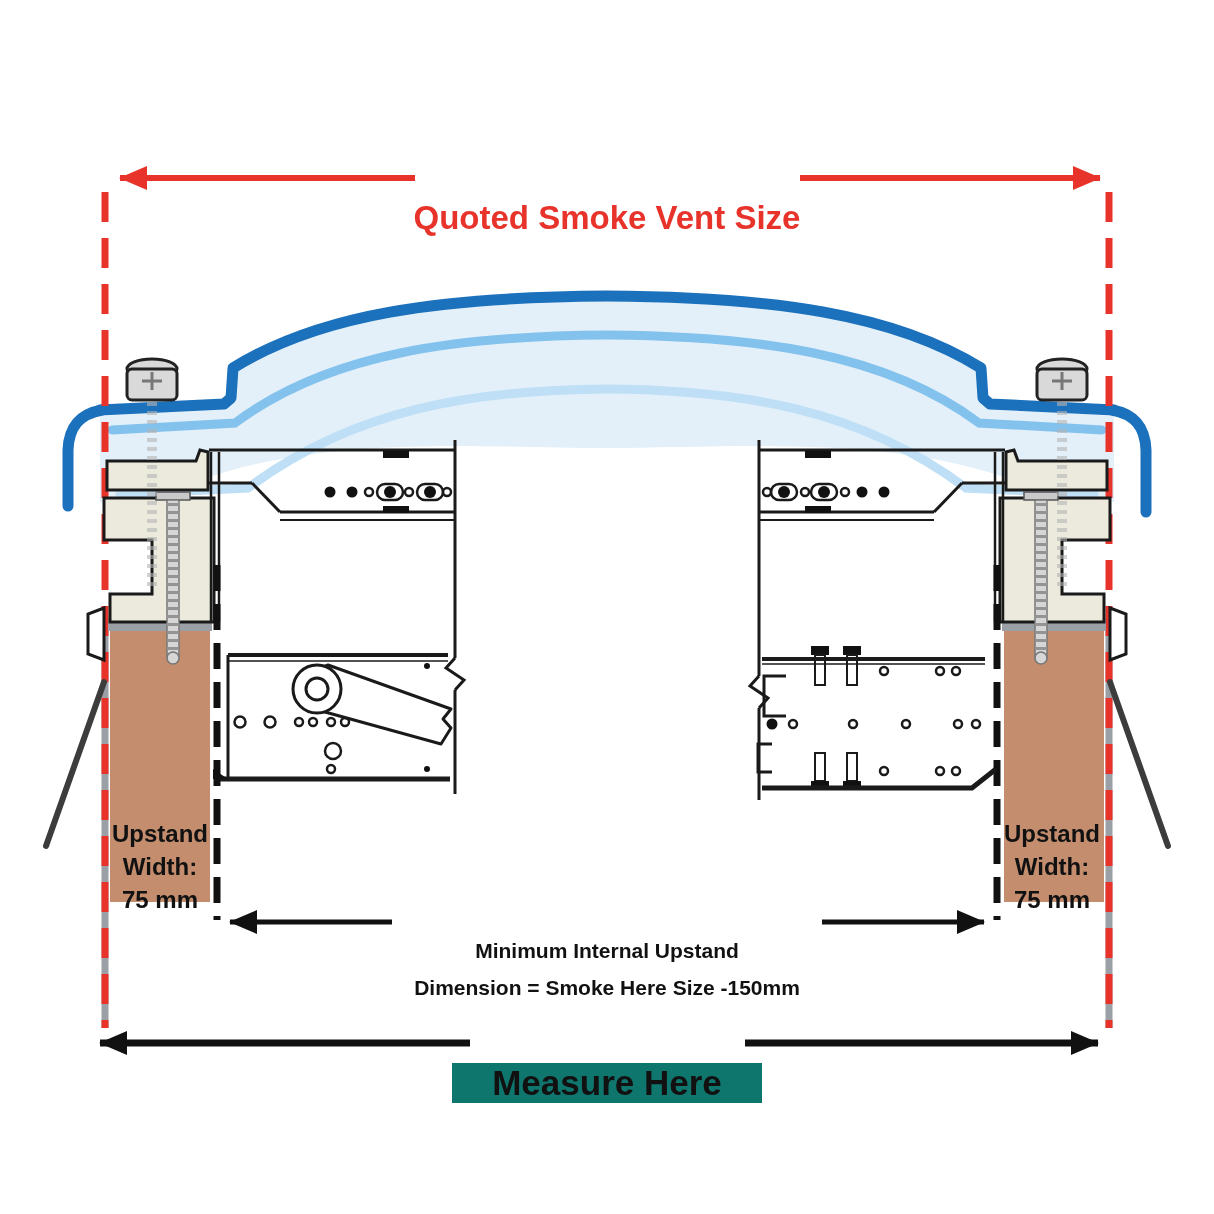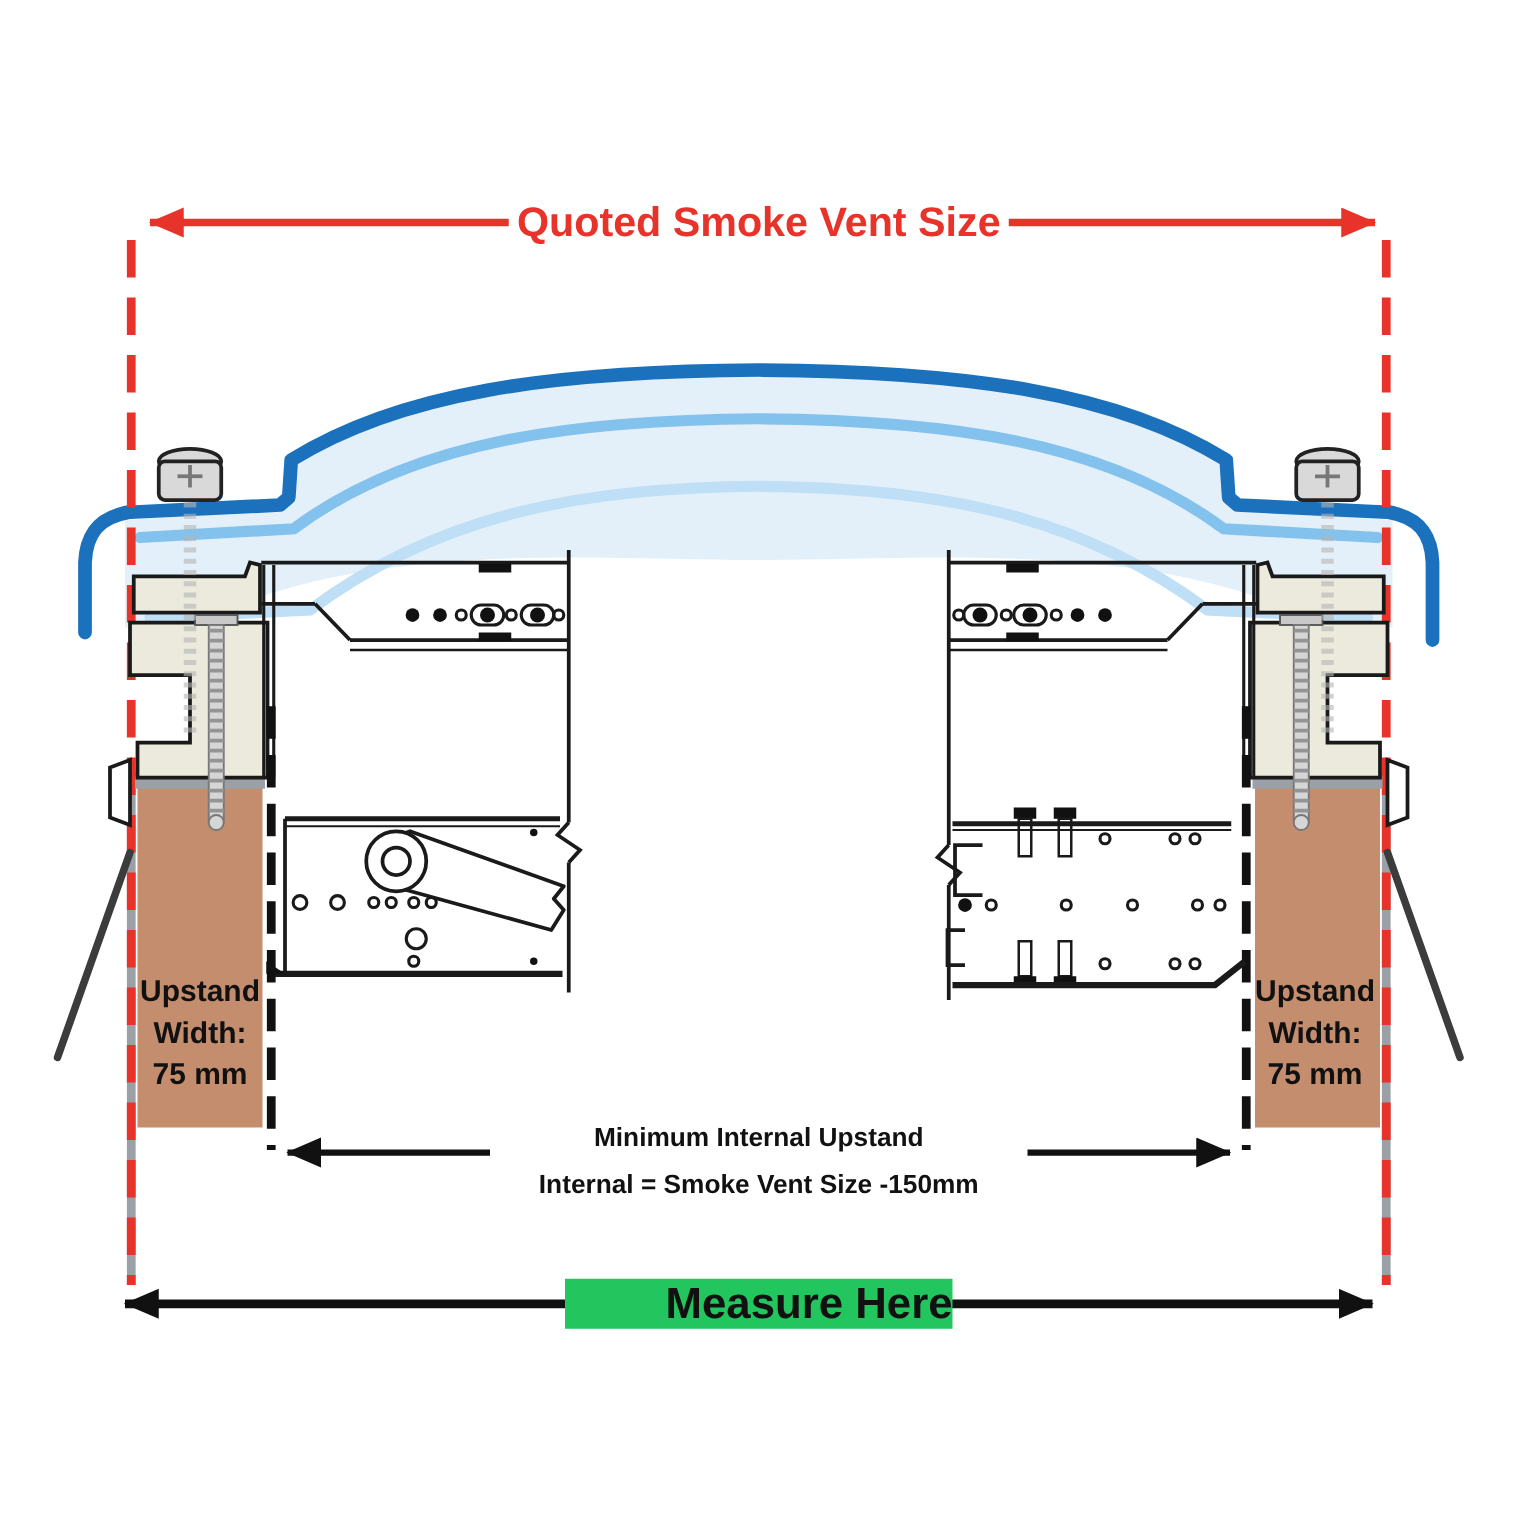--- a/index.html
+++ b/index.html
@@ -4,29 +4,29 @@
 <style>
   html,body{margin:0;padding:0;background:#ffffff;}
   .canvas{
     position:relative;
     width:1214px;height:1214px;
     background:#ffffff;
     font-family:"Liberation Sans", sans-serif;
     overflow:hidden;
   }
   svg.drawing{position:absolute;left:0;top:0;width:1214px;height:1214px;}
-  .lbl{position:absolute;text-align:center;font-weight:700;color:#111;}
+  .lbl{position:absolute;text-align:center;font-weight:700;color:#111;margin-top:40px;}
   .lbl-quoted{
     left:407px;top:159px;width:400px;
     font-size:33px;letter-spacing:0px;color:#e8332a;
     background:#ffffff;
   }
   .lbl-measure{
     left:452px;top:1023px;width:310px;
-    font-size:35px;background:#22c55e;text-align:right;
+    font-size:35px;background:#0f766e;
   }
   .lbl-min{
     left:327px;top:892px;width:560px;
     font-size:21px;line-height:37px;background:transparent;
   }
   .lbl-upstand{
     width:110px;font-size:24px;line-height:33px;
   }
   .lbl-upstand-left{left:105px;top:777px;}
   .lbl-upstand-right{left:997px;top:777px;}
@@ -216,17 +216,17 @@
   </div>
 
   <div class="lbl lbl-upstand lbl-upstand-right">
     <div>Upstand</div>
     <div>Width:</div>
     <div>75 mm</div>
   </div>
 
   <div class="lbl lbl-min">
     <div>Minimum Internal Upstand</div>
-    <div>Internal = Smoke Vent Size -150mm</div>
+    <div>Dimension = Smoke Here Size -150mm</div>
   </div>
 
   <div class="lbl lbl-measure">Measure Here</div>
 </div>
 
 </body></html>

